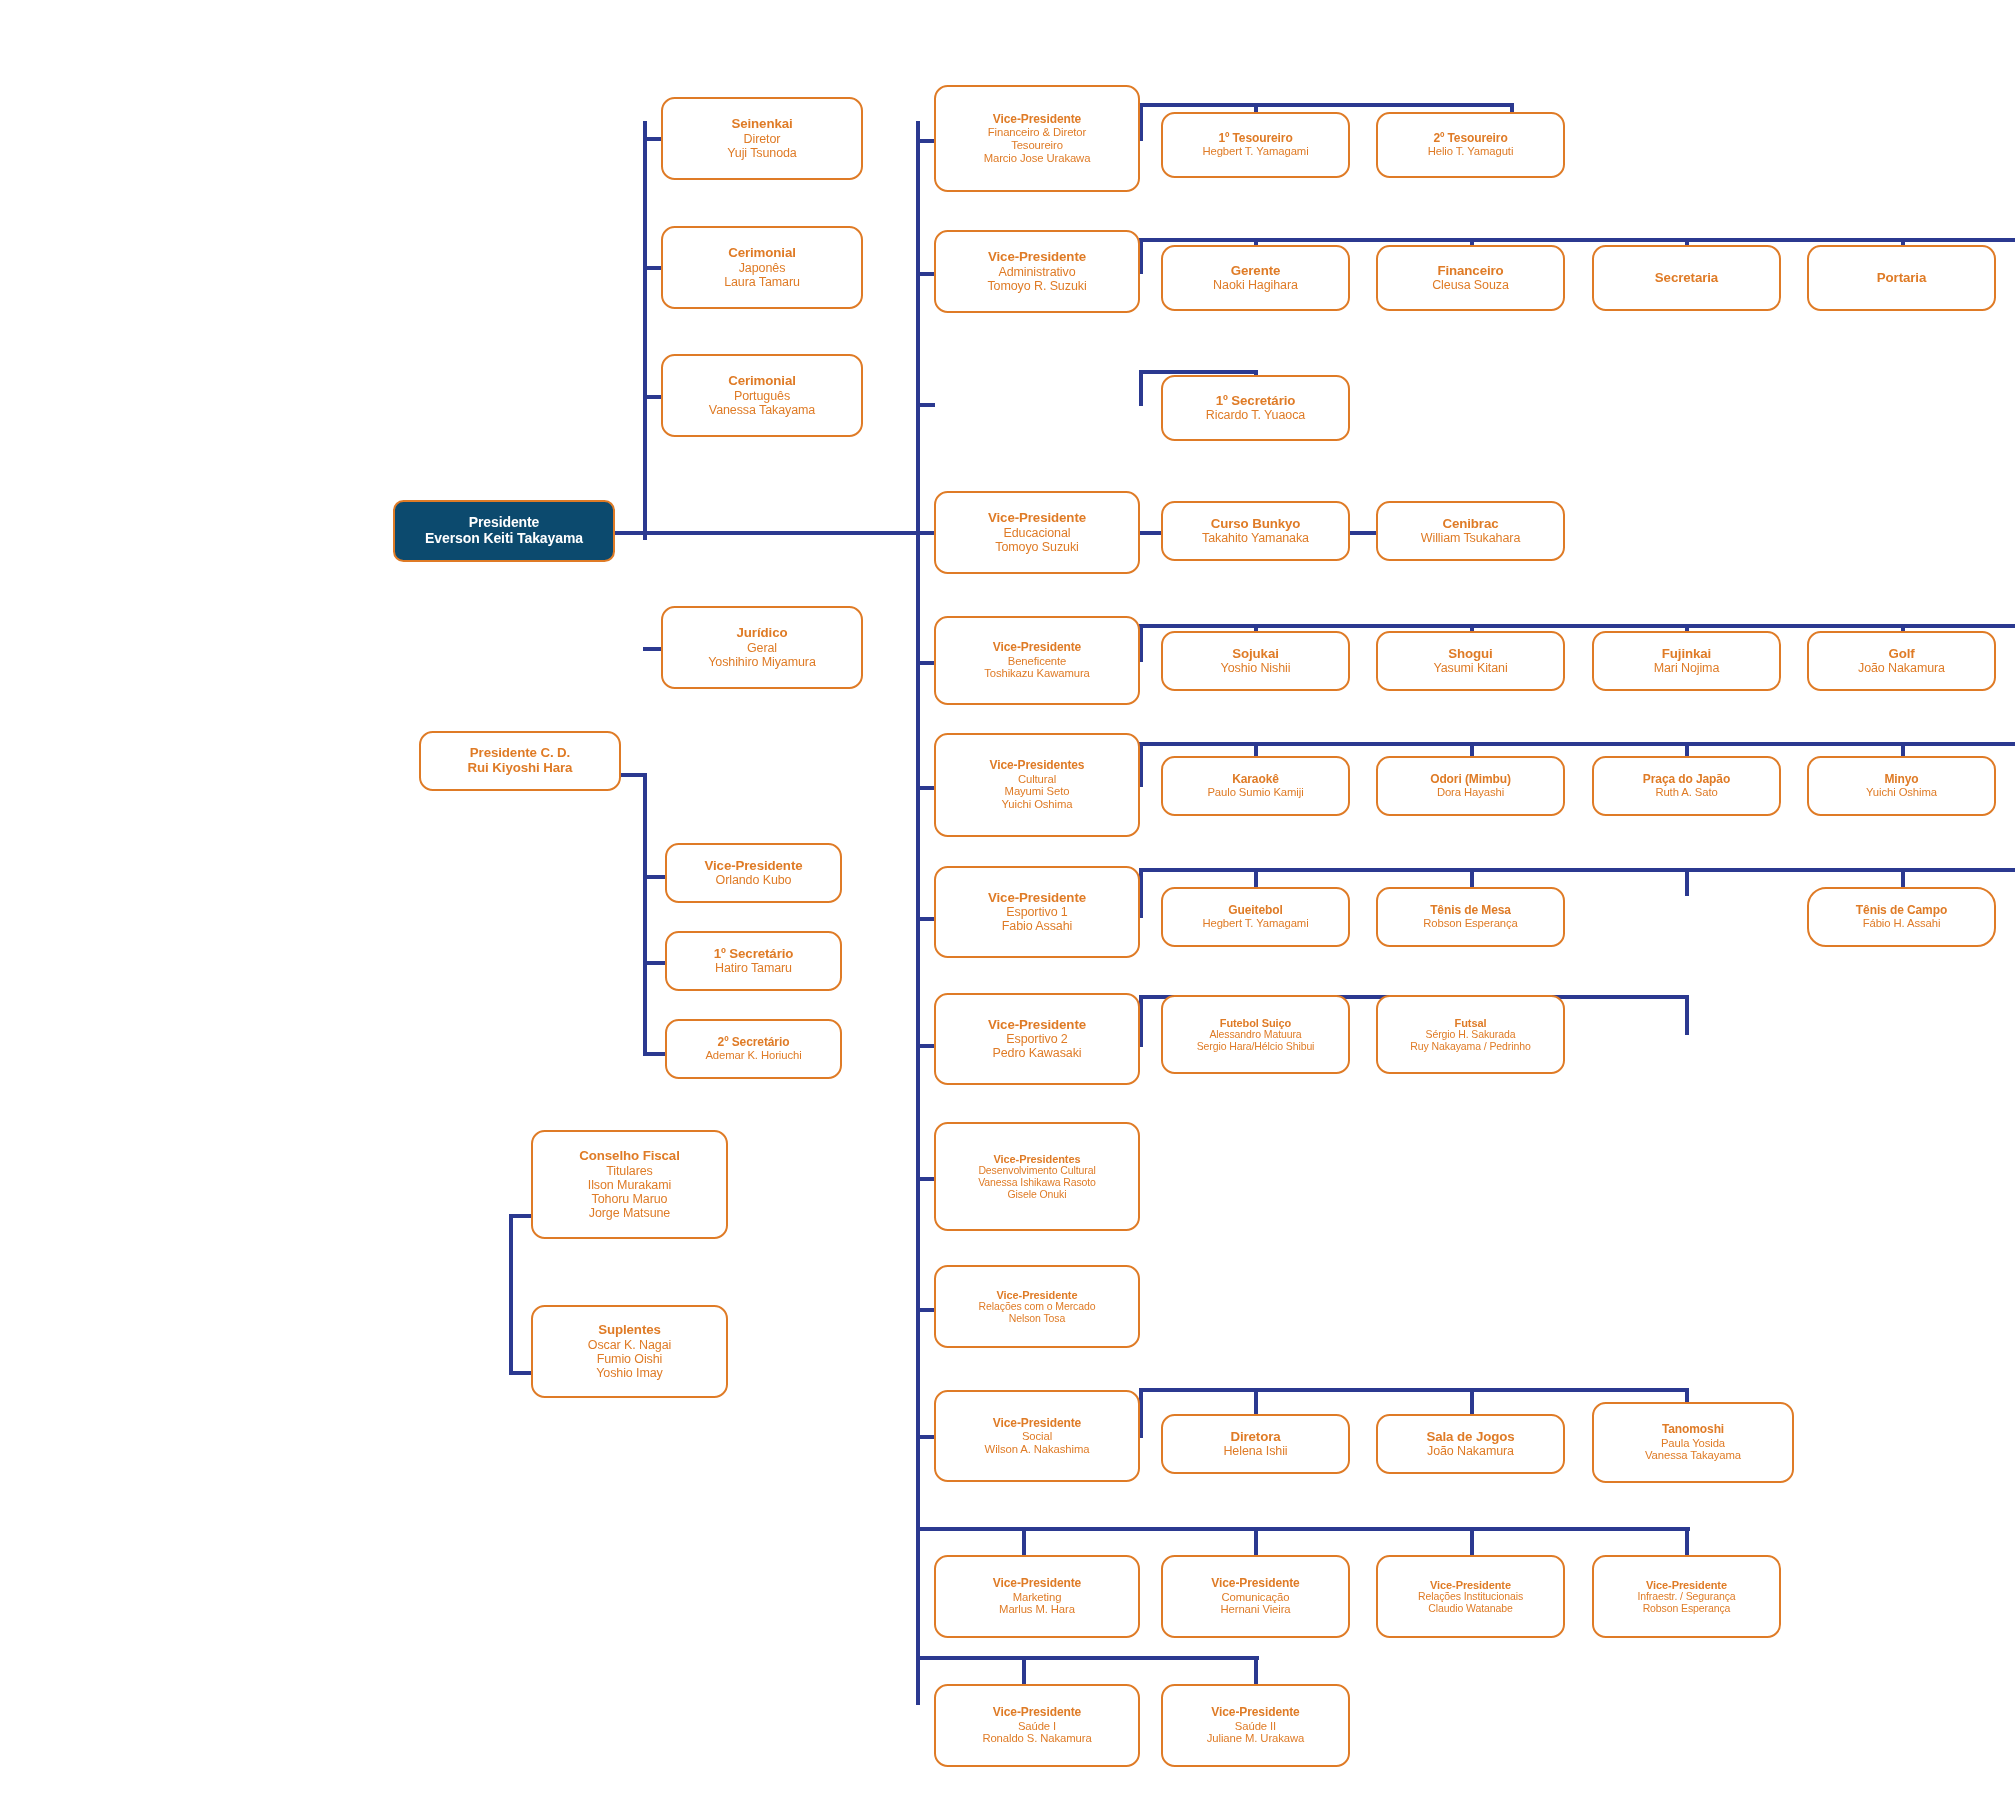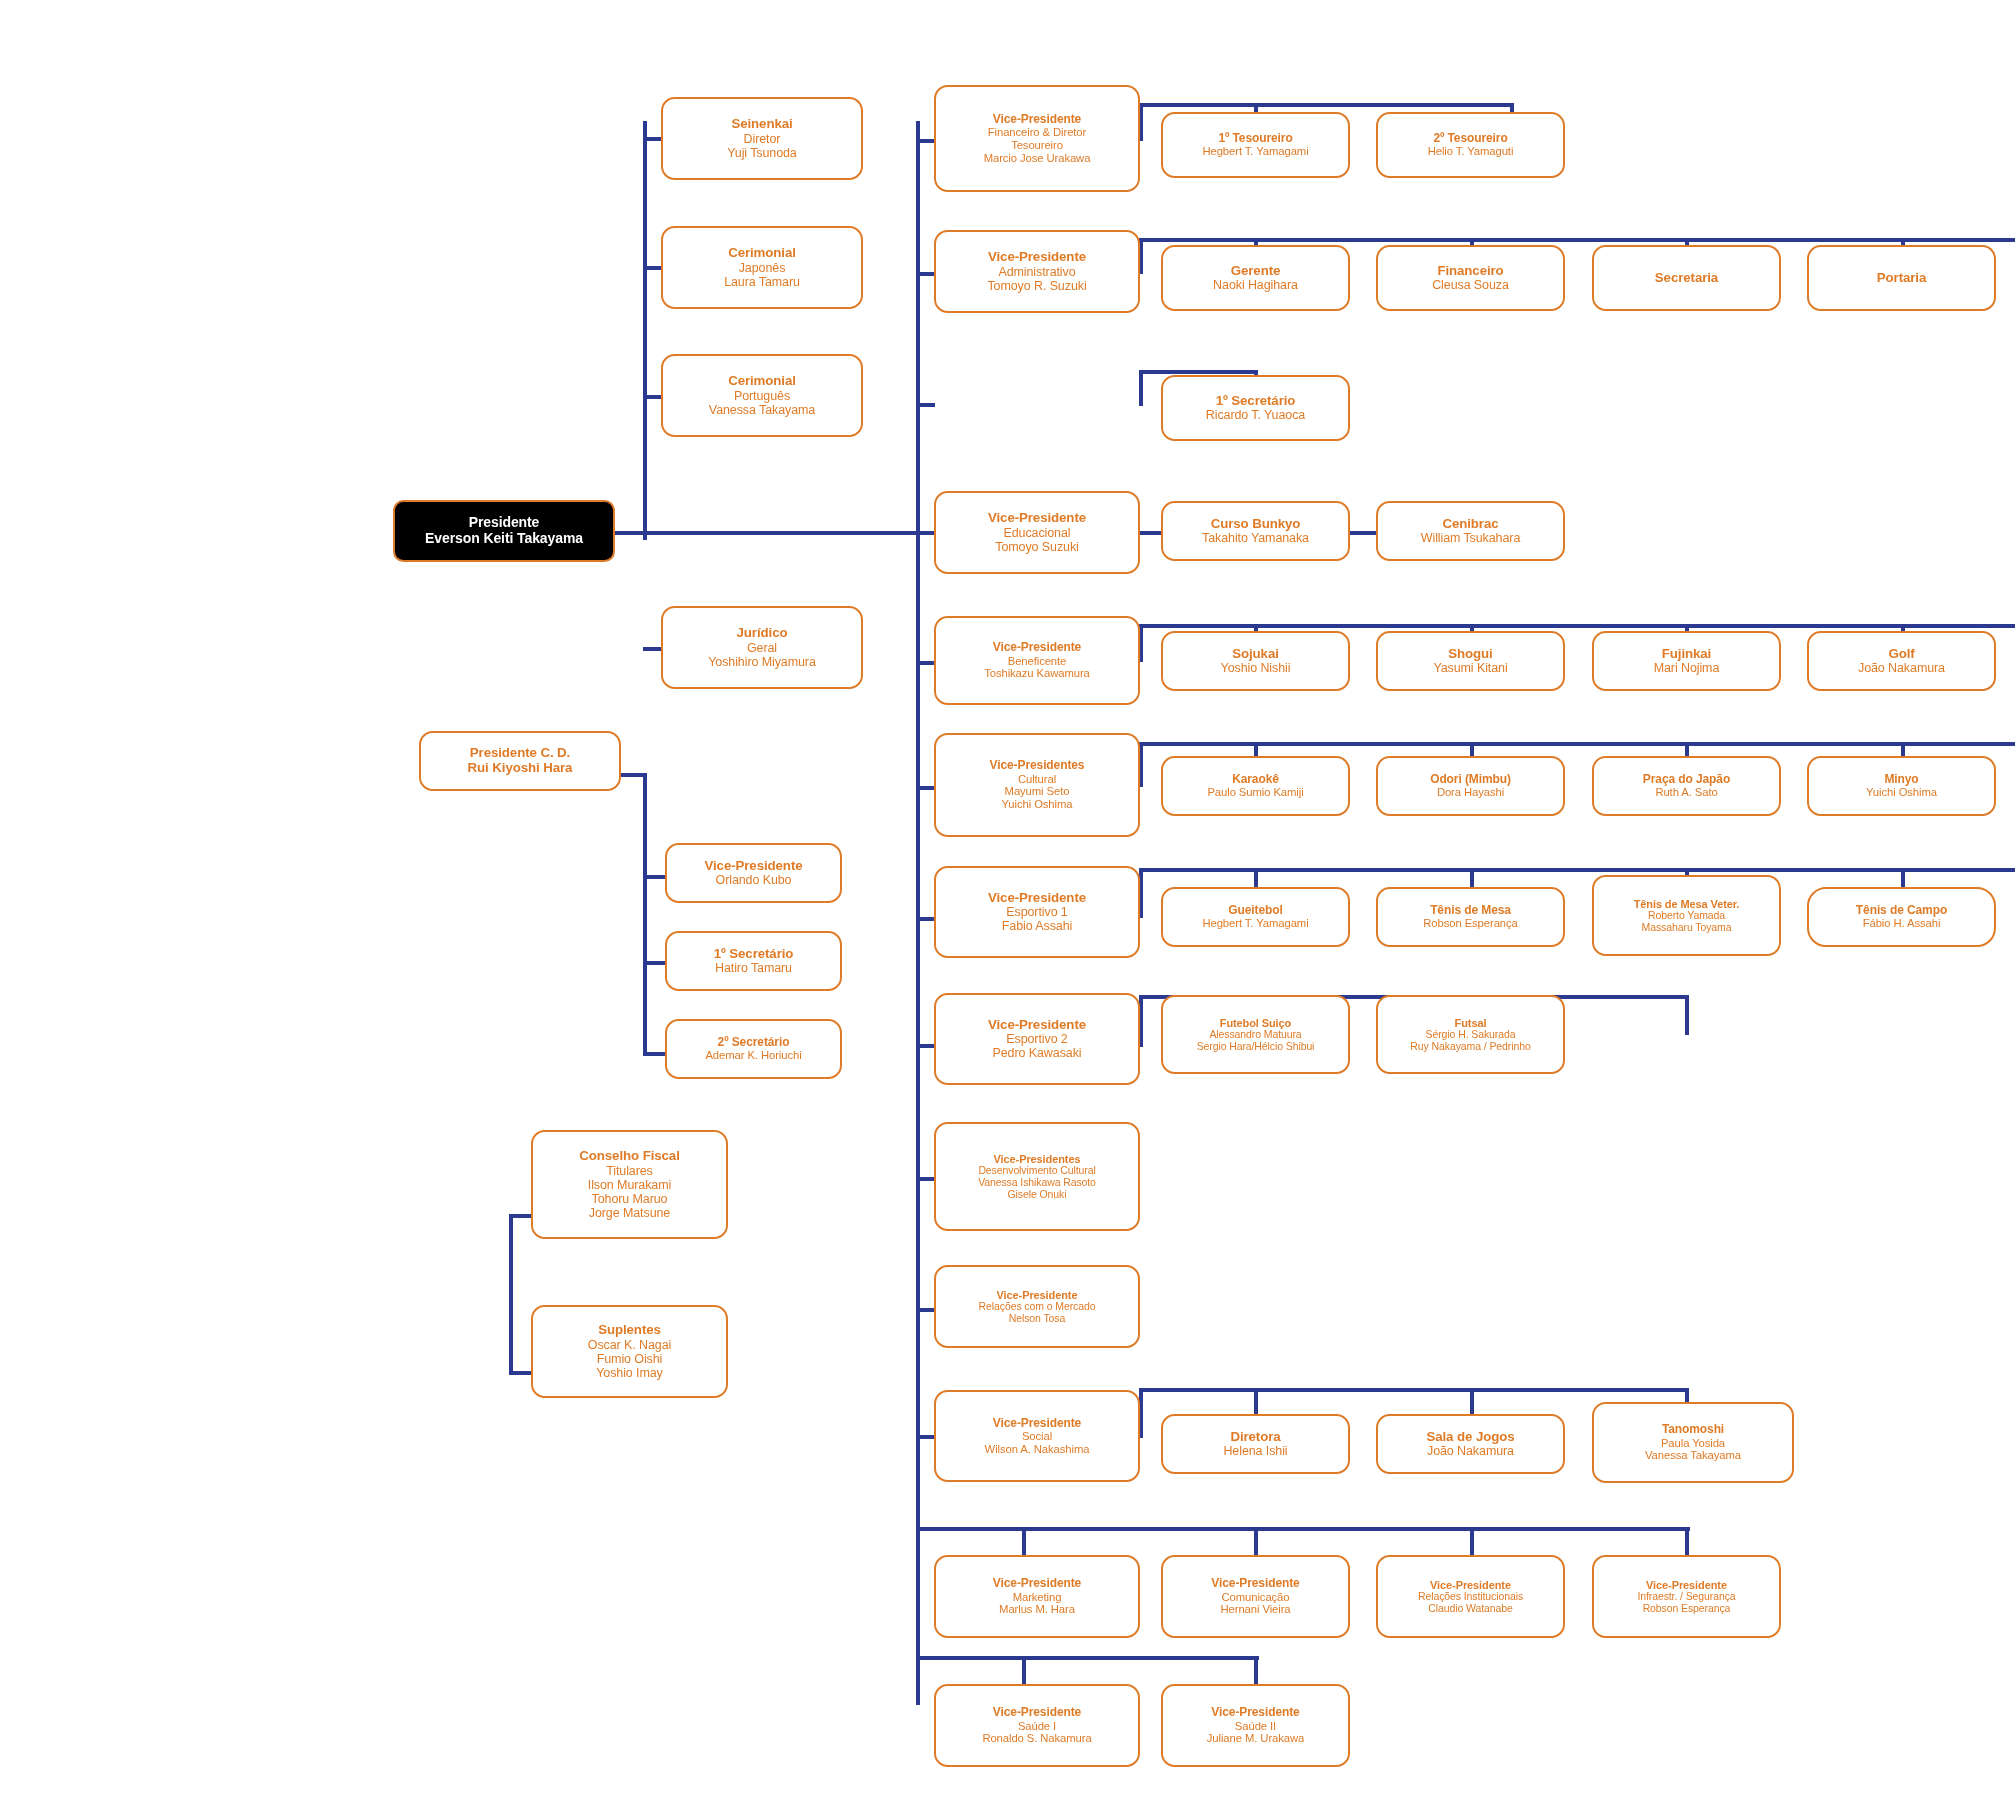--- a/index.html
+++ b/index.html
@@ -30,21 +30,21 @@
     overflow:hidden;
   }
   .node .t{font-weight:bold;font-size:13.3px;letter-spacing:-0.1px;white-space:nowrap;}
   .node .s{font-weight:normal;font-size:12.5px;letter-spacing:-0.1px;white-space:nowrap;}
   .node.small .t{font-size:12px;}
   .node.small .s{font-size:11.3px;}
   .node.tiny .t{font-size:11px;}
   .node.tiny .s{font-size:10.5px;}
 
   .node.root{
-    background:#000000;
+    background:#0c4a6e;
     border-color:#DF7B26;
     color:#ffffff;
     border-radius:10.5px;
   }
   .node.root .t,.node.root .s{font-weight:bold;font-size:14px;}
 </style>
 </head>
 <body>
 
 <div id="stage">
@@ -305,25 +305,20 @@
     <span class="s">Fabio Assahi</span>
   </div>
   <div class="node small" style="left:1161px;top:887px;width:189px;height:60px;">
     <span class="t">Gueitebol</span>
     <span class="s">Hegbert T. Yamagami</span>
   </div>
   <div class="node small" style="left:1376px;top:887px;width:189px;height:60px;">
     <span class="t">Tênis de Mesa</span>
     <span class="s">Robson Esperança</span>
   </div>
-  <div class="node tiny" style="left:1592px;top:875px;width:189px;height:81px;">
-    <span class="t">Tênis de Mesa Veter.</span>
-    <span class="s">Roberto Yamada</span>
-    <span class="s">Massaharu Toyama</span>
-  </div>
   <div class="node small" style="left:1807px;top:887px;width:189px;height:60px;border-radius:19px;">
     <span class="t">Tênis de Campo</span>
     <span class="s">Fábio H. Assahi</span>
   </div>
 
   <div class="node" style="left:934px;top:993px;width:206px;height:92px;">
     <span class="t">Vice-Presidente</span>
     <span class="s">Esportivo 2</span>
     <span class="s">Pedro Kawasaki</span>
   </div>

